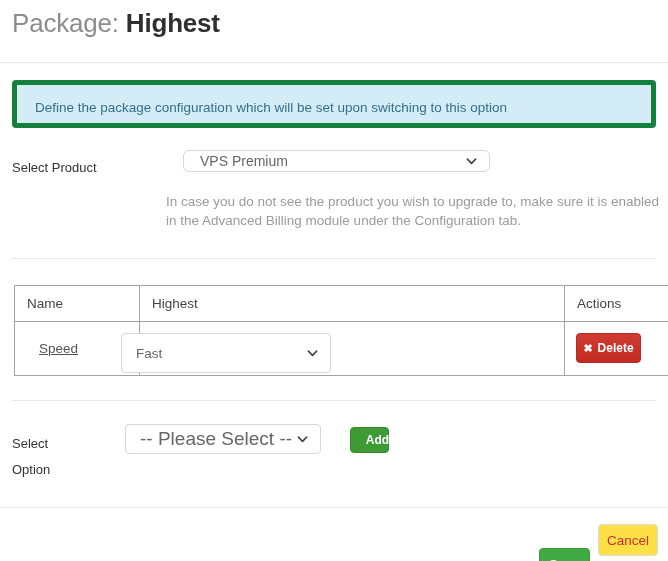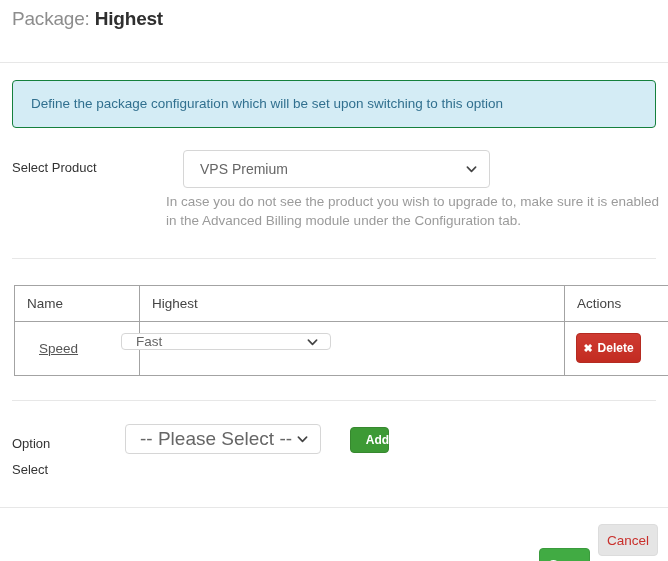--- a/index.html
+++ b/index.html
@@ -15,21 +15,21 @@
     color: #333333;
     position: relative;
     overflow: hidden;
   }
 
   
   .page-title {
     position: absolute;
     left: 12px;
     top: 8px;
-    font-size: 19px;
+    font-size: 26px;
     font-weight: 300;
     color: #8d8d8d;
     letter-spacing: -0.2px;
     white-space: nowrap;
   }
   .page-title .strong {
     font-weight: 700;
     color: #2f2f2f;
   }
 
@@ -55,21 +55,21 @@
 
   
   .alert-info {
     position: absolute;
     left: 12px;
     top: 80px;
     width: 644px;
     box-sizing: border-box;
     height: 48px;
     background: #d4ecf5;
-    border: 1px solid #15803d;
+    border: 5px solid #15803d;
     border-radius: 4px;
     color: #31708f;
     font-size: 13.5px;
     line-height: 46px;
     padding: 0 18px;
     white-space: nowrap;
     overflow: hidden;
   }
 
   
@@ -115,27 +115,28 @@
     width: 11px;
     height: 11px;
     pointer-events: none;
   }
   .select-box .caret svg { display: block; }
 
   #select-product-field {
     left: 183px;
     top: 150px;
     width: 307px;
-    height: 38px;
+    height: 22px;
+    border-radius: 6px;
   }
   #select-setting-field {
     left: 121px;
     top: 333px;
     width: 210px;
-    height: 17px;
+    height: 40px;
     font-size: 13.5px;
     padding-left: 14px;
   }
   #select-option-field {
     left: 125px;
     top: 424px;
     width: 196px;
     height: 30px;
     font-size: 19px;
     padding-left: 14px;
@@ -240,21 +241,21 @@
     color: #ffffff;
     font-size: 13.5px;
     font-weight: 400;
   }
   .btn-cancel {
     position: absolute;
     left: 598px;
     top: 524px;
     width: 60px;
     height: 32px;
-    background: #e5e5e5;
+    background: #fde047;
     border-color: #dcdcdc;
     color: #c9302c;
     font-size: 13.5px;
     font-weight: 400;
   }
 </style>
 </head>
 <body>
 
 <div class="page-title">
@@ -310,22 +311,22 @@
   <span class="caret">
     <svg viewBox="0 0 12 12" width="11" height="11" aria-hidden="true">
       <path d="M1.5 4 L6 8.5 L10.5 4" fill="none" stroke="#444444" stroke-width="1.8" stroke-linecap="round" stroke-linejoin="round"></path>
     </svg>
   </span>
 </div>
 
 <div class="divider inset" id="divider-table"></div>
 
 <div class="form-label" id="label-select-option">
+  <div>Select</div>
   <div>Option</div>
-  <div>Select</div>
 </div>
 
 <div class="select-box" id="select-option-field">
   <span>-- Please Select --</span>
   <span class="caret">
     <svg viewBox="0 0 12 12" width="11" height="11" aria-hidden="true">
       <path d="M1.5 4 L6 8.5 L10.5 4" fill="none" stroke="#444444" stroke-width="1.8" stroke-linecap="round" stroke-linejoin="round"></path>
     </svg>
   </span>
 </div>

